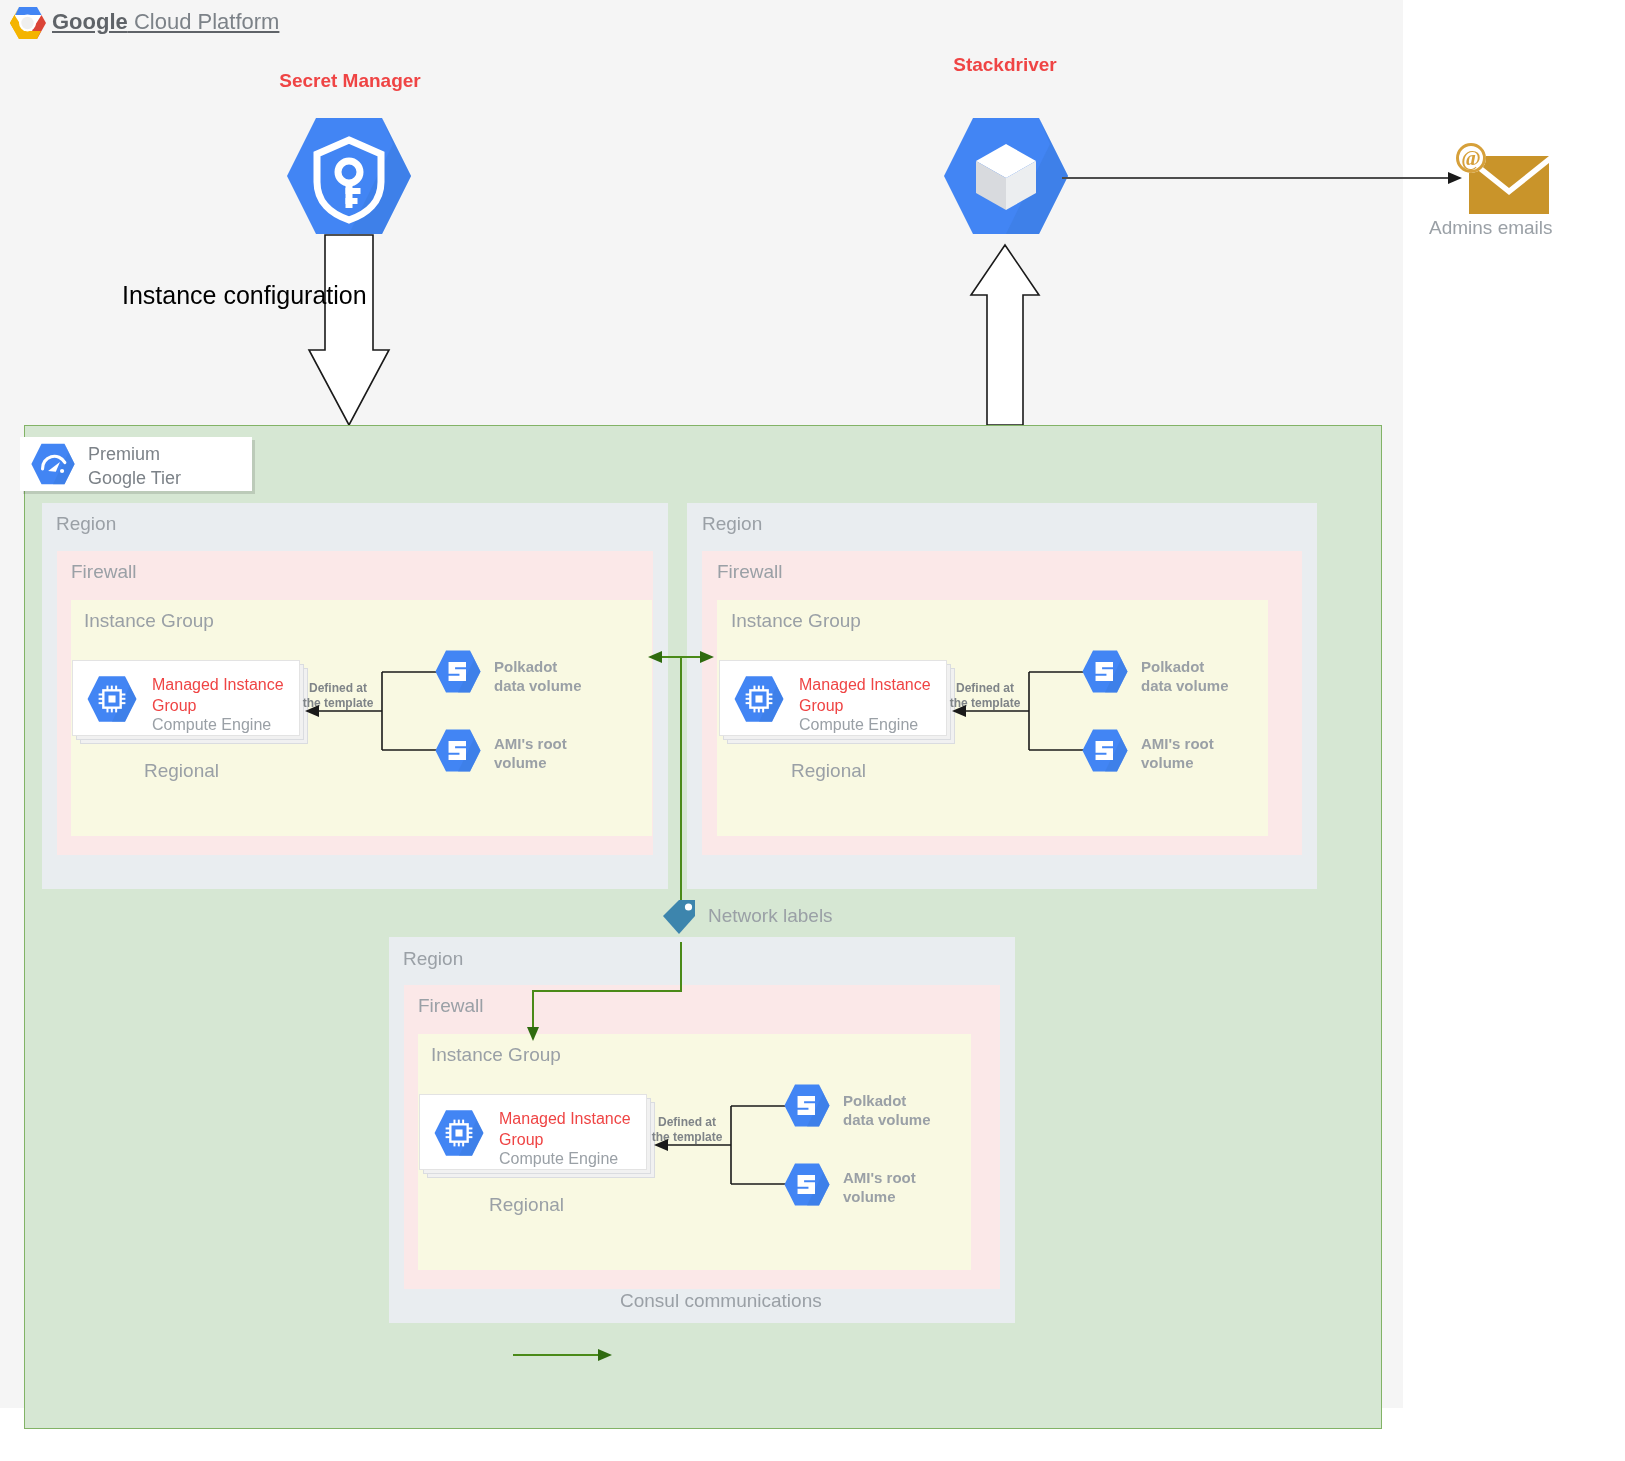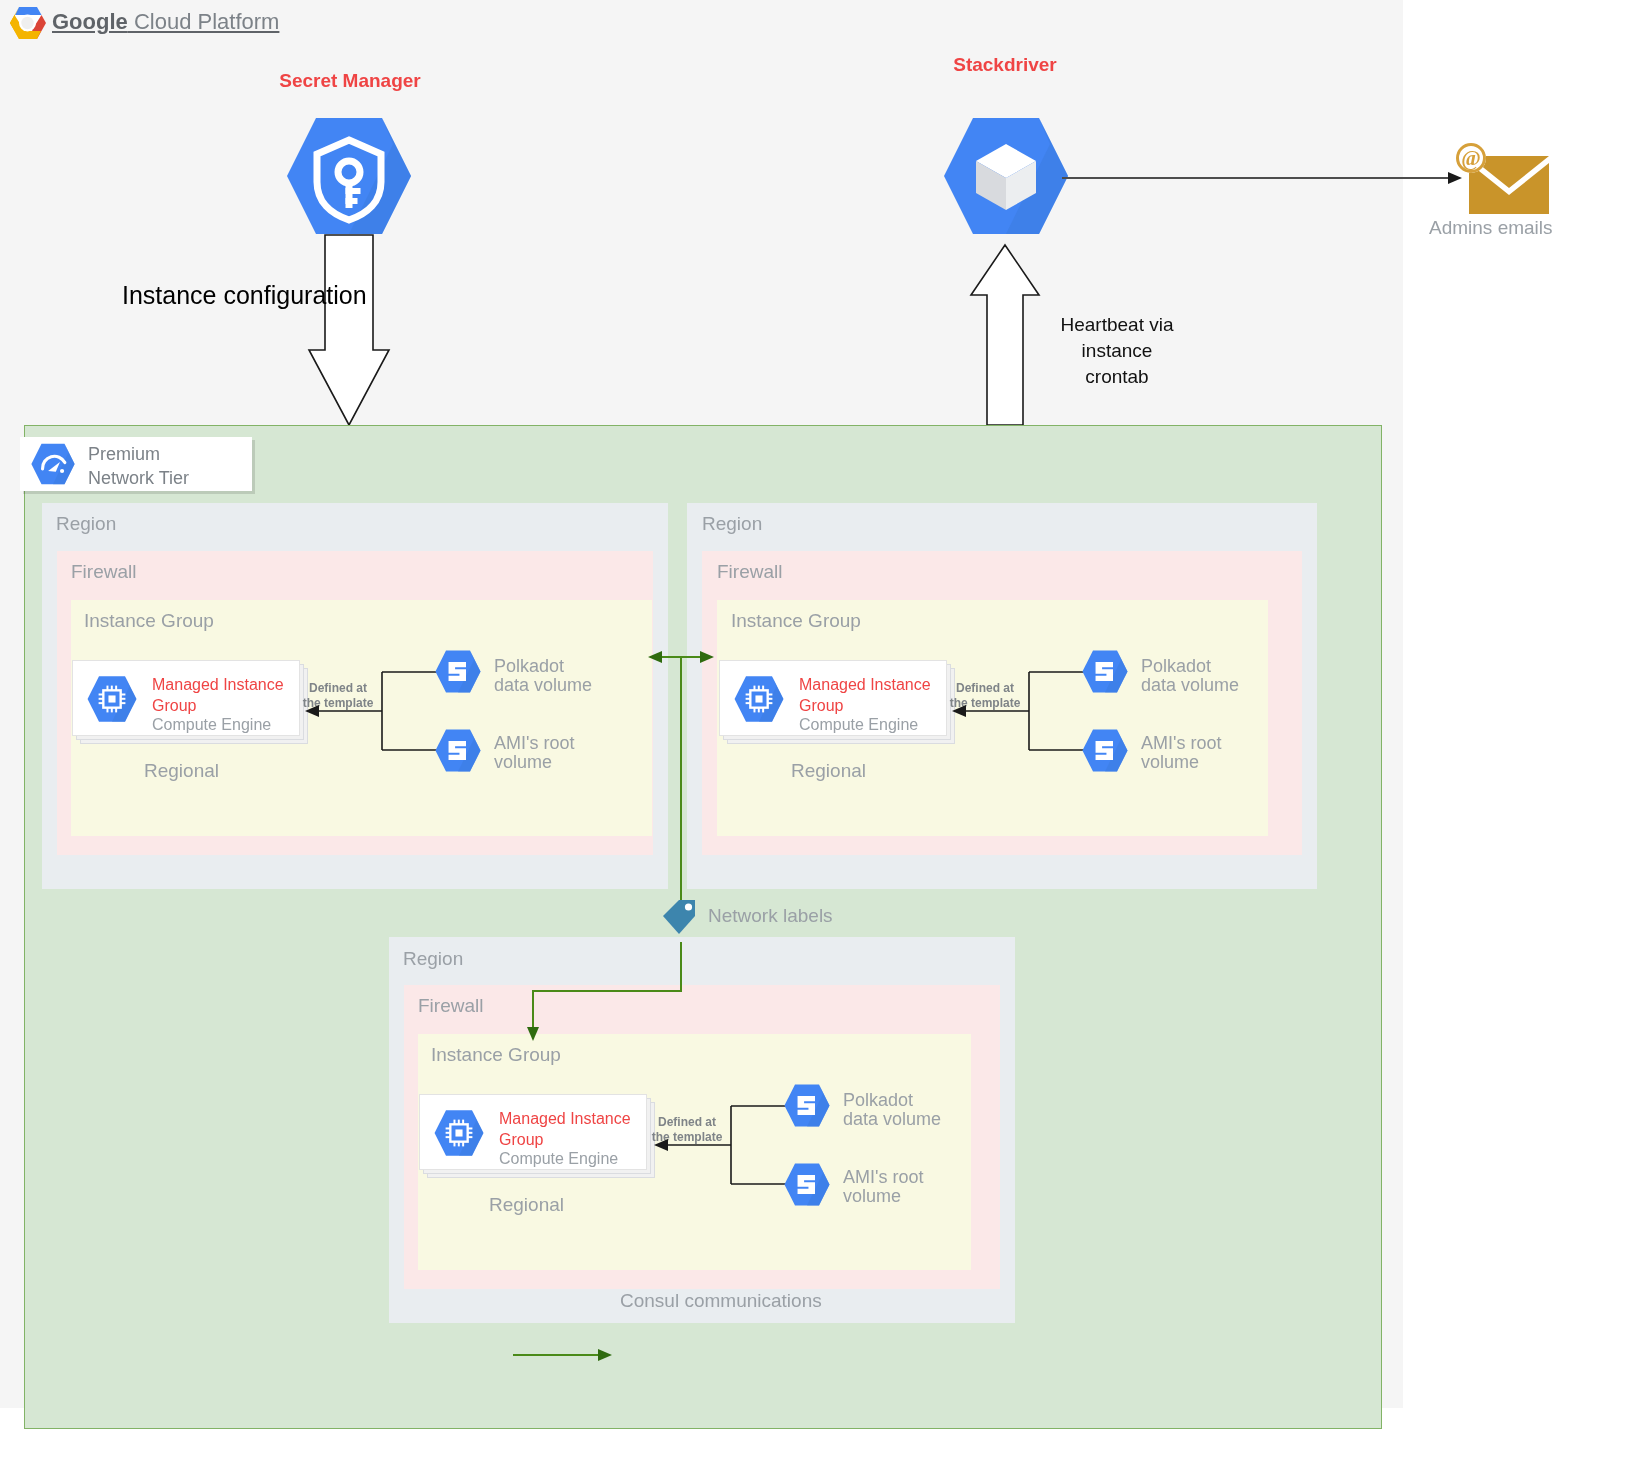--- a/index.html
+++ b/index.html
@@ -30,21 +30,21 @@
   .pnt-label{position:absolute;font-size:18px;color:#7c8288;line-height:24px;white-space:nowrap;}
 
   
   .mig-wrap{position:absolute;}
   .mig-sh{position:absolute;background:#f1f1f1;border:1px solid #dadce0;box-sizing:border-box;}
   .mig-card{position:absolute;left:0;top:0;background:#fff;border:1px solid #e3e3e3;box-sizing:border-box;}
   .mig-t1{position:absolute;font-size:16px;color:#ef4444;line-height:21px;white-space:nowrap;}
   .mig-t2{position:absolute;font-size:16px;color:#9aa0a6;white-space:nowrap;}
   .regional{position:absolute;font-size:19px;color:#9aa0a6;white-space:nowrap;}
 
-  .vol-label{position:absolute;font-size:18px;font-weight:normal;color:#9aa0a6;line-height:19px;white-space:nowrap;}
+  .vol-label{position:absolute;font-size:15px;font-weight:bold;color:#9aa0a6;line-height:19px;white-space:nowrap;}
   .tpl-label{position:absolute;font-size:12px;font-weight:bold;color:#7f8488;text-align:center;line-height:15px;white-space:nowrap;}
 
   .netlabels-txt{position:absolute;font-size:19px;color:#9aa0a6;white-space:nowrap;}
   .legend-txt{position:absolute;font-size:19px;color:#9aa0a6;white-space:nowrap;}
   .adm-txt{position:absolute;font-size:19px;color:#9aa0a6;white-space:nowrap;}
 
   svg{overflow:visible;}
   .ovl{position:absolute;left:0;top:0;pointer-events:none;}
 </style>
 </head>
@@ -90,25 +90,20 @@
     <path d="M33 4 L99 4 L128 62 L99 120 L33 120 L4 62 Z" fill="#4285f4"></path>
     <path d="M99 4 L128 62 L99 120 L66 120 L110 30 Z" fill="#3d7ce0" opacity=".55"></path>
     <path d="M66 30 L96 47 L66 64 L36 47 Z" fill="#ffffff"></path>
     <path d="M36 47 L66 64 L66 96 L36 79 Z" fill="#d8dade"></path>
     <path d="M96 47 L96 79 L66 96 L66 64 Z" fill="#eceef0"></path>
   </svg>
 
   <svg class="ovl" width="1625" height="1461">
     <path d="M1005 245 L1039 295 L1023 295 L1023 425 L987 425 L987 295 L971 295 Z" fill="#ffffff" stroke="#1a1a1a" stroke-width="1.6"></path>
   </svg>
-  <div class="blkc" style="left:1032px;top:312px;width:170px;">
-    <div>Heartbeat via</div>
-    <div>instance</div>
-    <div>crontab</div>
-  </div>
 
   <svg class="ovl" width="1625" height="1461">
     <line x1="1062" y1="178" x2="1452" y2="178" stroke="#4d4d4d" stroke-width="1.8"></line>
     <path d="M1462 178 L1448 172 L1448 184 Z" fill="#1a1a1a"></path>
   </svg>
 
   <svg class="box" style="left:1455px;top:142px;" width="98" height="80" viewBox="0 0 98 80">
     <rect x="14" y="14" width="80" height="58" fill="#c9942a"></rect>
     <path d="M14 14 L54 46 L94 14 L94 21 L54 53 L14 21 Z" fill="#ffffff"></path>
     <circle cx="16" cy="16" r="15" fill="#ffffff"></circle>
@@ -122,21 +117,21 @@
   <div class="pnt" style="left:20px;top:437px;width:232px;height:54px;">
     <svg style="position:absolute;left:10px;top:5px;" width="46" height="44" viewBox="0 0 132 124">
       <path d="M33 4 L99 4 L128 62 L99 120 L33 120 L4 62 Z" fill="#4285f4"></path>
       <path d="M99 4 L128 62 L99 120 L66 120 L110 30 Z" fill="#3d7ce0" opacity=".55"></path>
       <path d="M36 76 A34 34 0 0 1 100 58" fill="none" stroke="#ffffff" stroke-width="9" stroke-linecap="round"></path>
       <path d="M52 82 L86 56 L74 84 Z" fill="#ffffff"></path>
       <circle cx="92" cy="82" r="6" fill="#ffffff"></circle>
     </svg>
     <div class="pnt-label" style="left:68px;top:5px;">
       <div>Premium</div>
-      <div>Network Tier</div>
+      <div>Google Tier</div>
     </div>
   </div>
 
   <div class="box region" style="left:42px;top:503px;width:626px;height:386px;"></div>
   <div class="zone-label" style="left:56px;top:513px;">Region</div>
 
   <div class="box firewall" style="left:57px;top:551px;width:596px;height:304px;"></div>
   <div class="zone-label" style="left:71px;top:561px;">Firewall</div>
 
   <div class="box igroup" style="left:71px;top:600px;width:581px;height:236px;"></div>

